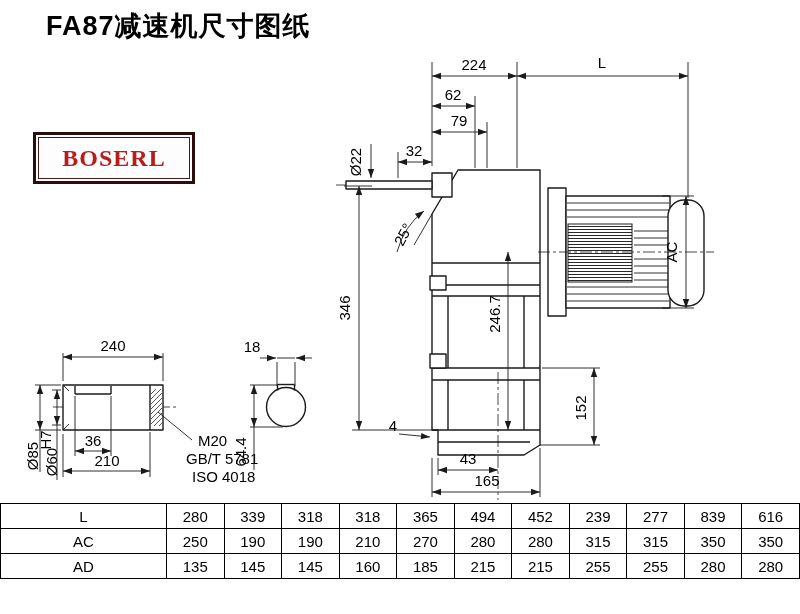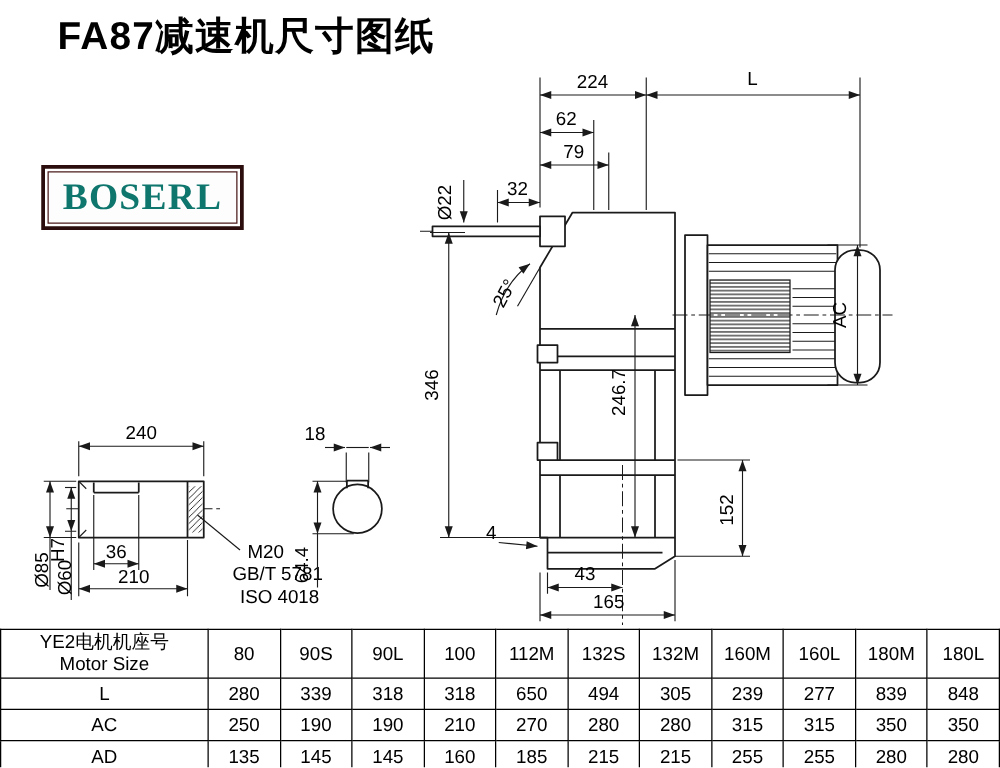--- a/index.html
+++ b/index.html
@@ -1,22 +1,22 @@
 <!DOCTYPE html>
 <html><head>
 <meta charset="utf-8">
 <style>
   html,body{margin:0;padding:0;background:#fff;}
   .canvas{position:relative;width:800px;height:614px;background:#fff;overflow:hidden;
           font-family:"Liberation Sans",sans-serif;color:#000;}
-  .title{position:absolute;left:46px;top:8px;font-size:31px;font-weight:bold;letter-spacing:1px;}
+  .title{position:absolute;left:46px;top:8px;font-size:27px;font-weight:bold;letter-spacing:1px;}
   .logo{position:absolute;left:33px;top:132px;width:156px;height:46px;border:3px solid #2b0d0d;
         box-shadow:inset 0 0 0 2px #fff,inset 0 0 0 3px #4a1a1a;background:#fdfdfd;
         display:flex;align-items:center;justify-content:center;}
-  .logo-text{font-family:"Liberation Serif",serif;font-size:30px;font-weight:bold;color:#0f766e;letter-spacing:1px;}
+  .logo-text{font-family:"Liberation Serif",serif;font-size:24px;font-weight:bold;color:#b91c1c;letter-spacing:1px;}
   svg.draw{position:absolute;left:0;top:0;}
   svg text{fill:#000;font-family:"Liberation Sans",sans-serif;font-size:15px;}
   .ln{stroke:#1a1a1a;stroke-width:1.4;fill:none;stroke-linejoin:round;}
   .fw{fill:#fff;stroke:#1a1a1a;stroke-width:1.4;stroke-linejoin:round;}
   .thin{stroke:#1a1a1a;stroke-width:0.9;fill:none;}
   .cl{stroke:#1a1a1a;stroke-width:0.8;fill:none;stroke-dasharray:12 3 3 3;}
   table.sizes{position:absolute;left:0;top:503px;width:800px;border-collapse:collapse;
         table-layout:fixed;text-align:center;font-size:15px;}
   table.sizes th,table.sizes td{border:1px solid #000;padding:0;height:24px;font-weight:normal;overflow:hidden;}
   table.sizes tr.hdr th{height:38px;}
@@ -221,50 +221,33 @@
         <col>
         <col>
         <col>
         <col>
         <col>
         <col>
         <col>
         <col>
   </colgroup>
   <tbody>
-        <tr class="hdr">
-    <th class="hcell">
-      <div>YE2电机机座号</div>
-      <div>Motor Size</div>
-    </th>
-    <th>80</th>
-    <th>90S</th>
-    <th>90L</th>
-    <th>100</th>
-    <th>112M</th>
-    <th>132S</th>
-    <th>132M</th>
-    <th>160M</th>
-    <th>160L</th>
-    <th>180M</th>
-    <th>180L</th>
-  </tr>
   <tr>
     <td>L</td>
     <td>280</td>
     <td>339</td>
     <td>318</td>
     <td>318</td>
-    <td>650</td>
+    <td>365</td>
     <td>494</td>
-    <td>305</td>
+    <td>452</td>
     <td>239</td>
     <td>277</td>
     <td>839</td>
-    <td>848</td>
+    <td>616</td>
   </tr>
   <tr>
     <td>AC</td>
     <td>250</td>
     <td>190</td>
     <td>190</td>
     <td>210</td>
     <td>270</td>
     <td>280</td>
     <td>280</td>

